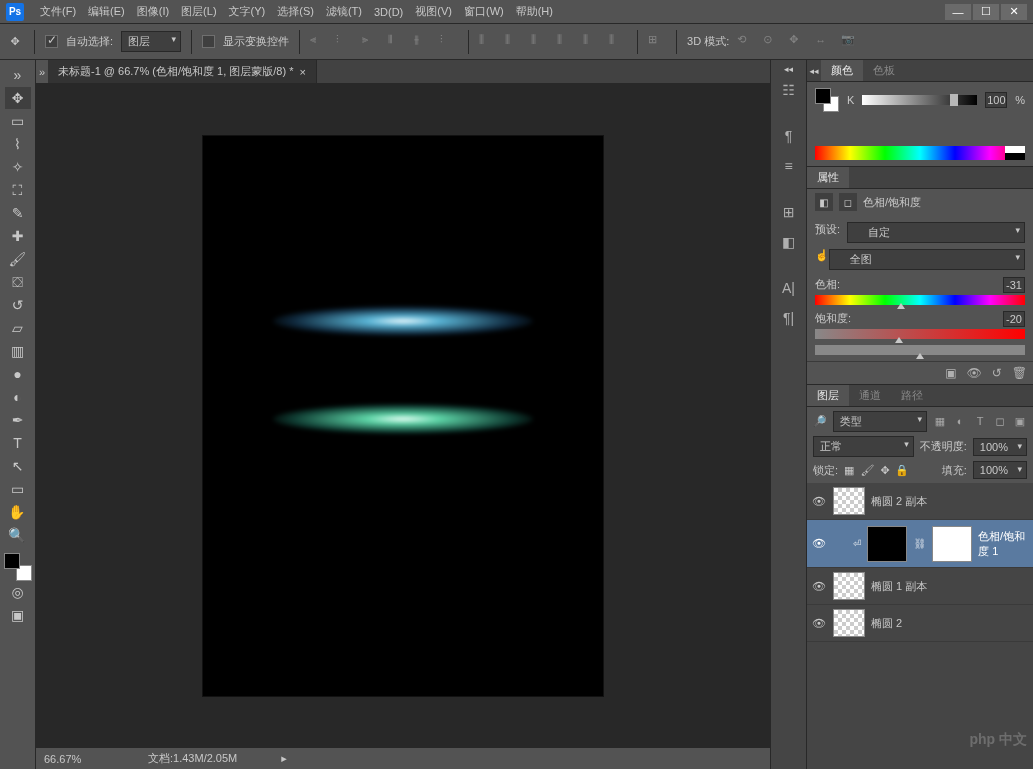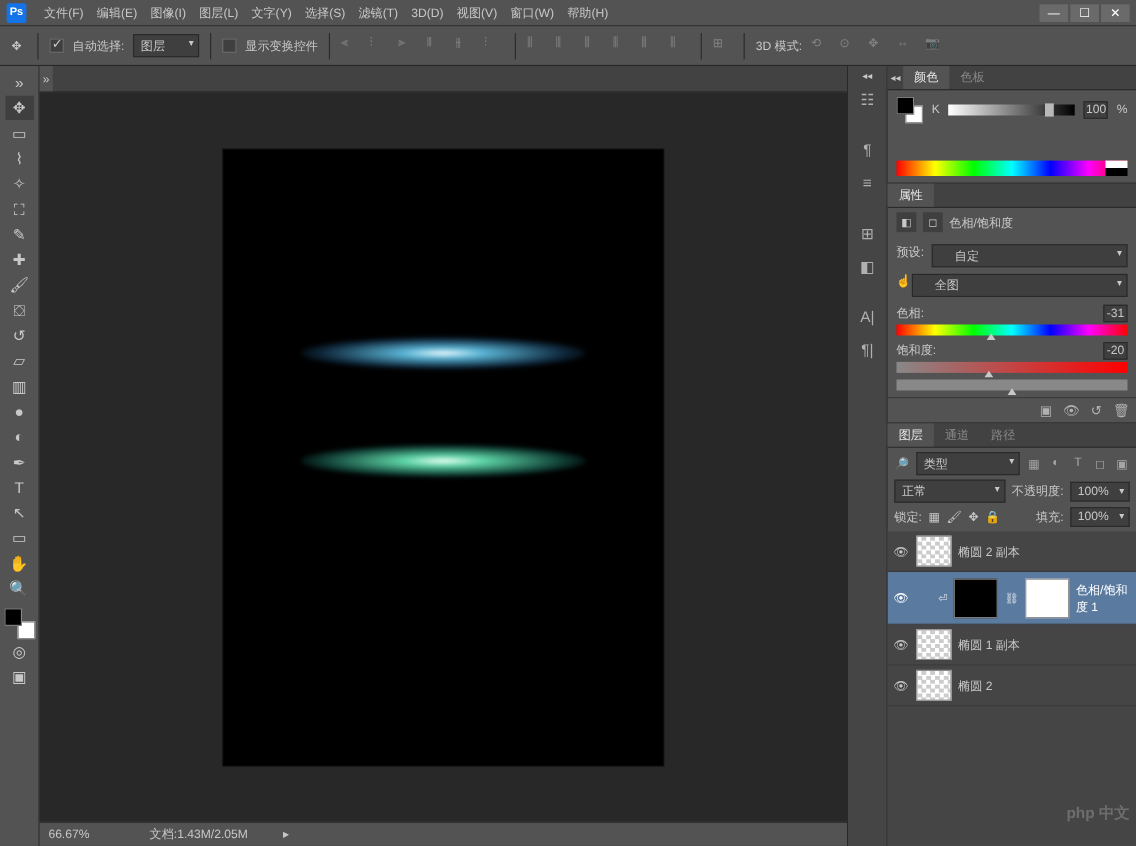--- a/index.html
+++ b/index.html
@@ -38,21 +38,21 @@
 .doc-area { flex: 1; display: flex; flex-direction: column; background: #282828; min-width: 0; }
 .tabbar { display: flex; background: #424242; border-bottom: 1px solid #282828; height: 24px; align-items: stretch; }
 .collapse-tab { width: 12px; display: flex; align-items: center; justify-content: center; background: #535353; }
 .doc-tab { padding: 4px 10px; background: #333; color: #c8c8c8; display: flex; align-items: center; gap: 6px; font-size: 11px; border-right: 1px solid #282828; }
 .doc-tab .close { cursor: pointer; }
 .canvas-wrap { flex: 1; display: flex; align-items: center; justify-content: center; overflow: hidden; }
 .canvas { width: 400px; height: 560px; background: #000; position: relative; box-shadow: 0 0 0 1px #111; }
 .glow { position: absolute; left: 50%; transform: translateX(-50%); border-radius: 50%; filter: blur(2px); }
 .glow.blue { top: 170px; width: 260px; height: 30px; background: radial-gradient(ellipse, #fff 0%, #5ab5d6 20%, rgba(30,80,120,0.5) 60%, transparent 75%); }
 .glow.teal { top: 268px; width: 260px; height: 30px; background: radial-gradient(ellipse, #fff 0%, #5ed6a8 20%, rgba(30,120,100,0.5) 60%, transparent 75%); }
-.statusbar { height: 22px; background: #535353; display: flex; align-items: center; padding: 0 8px; gap: 32px; border-top: 1px solid #282828; }
+.statusbar { height: 22px; background: #535353; display: flex; align-items: center; padding: 0 8px; gap: 44px; border-top: 1px solid #282828; }
 .statusbar .zoom { width: 60px; }
 
 
 .right-dock { display: flex; border-left: 1px solid #282828; }
 .dock-strip { width: 36px; background: #454545; display: flex; flex-direction: column; align-items: center; padding-top: 4px; gap: 2px; border-right: 1px solid #282828; }
 .dock-icon { width: 28px; height: 28px; display: flex; align-items: center; justify-content: center; color: #b0b0b0; font-size: 14px; cursor: pointer; }
 .dock-gap { height: 14px; }
 
 .panels { width: 226px; background: #535353; display: flex; flex-direction: column; }
 .panel-tabs { display: flex; background: #424242; border-bottom: 1px solid #282828; height: 22px; align-items: stretch; }
@@ -199,20 +199,24 @@
         <div class="swatch-fg"></div>
         <div class="swatch-bg"></div>
       </div>
       <div class="tool-btn">◎</div>
       <div class="tool-btn">▣</div>
     </div>
 
     <div class="doc-area">
       <div class="tabbar">
         <div class="collapse-tab">»</div>
+        <div class="doc-tab">
+          <span>未标题-1 @ 66.7% (色相/饱和度 1, 图层蒙版/8) *</span>
+          <span class="close">×</span>
+        </div>
       </div>
       <div class="canvas-wrap">
         <div class="canvas">
           <div class="glow blue"></div>
           <div class="glow teal"></div>
         </div>
       </div>
       <div class="statusbar">
         <span class="zoom">66.67%</span>
         <span>文档:1.43M/2.05M</span>

